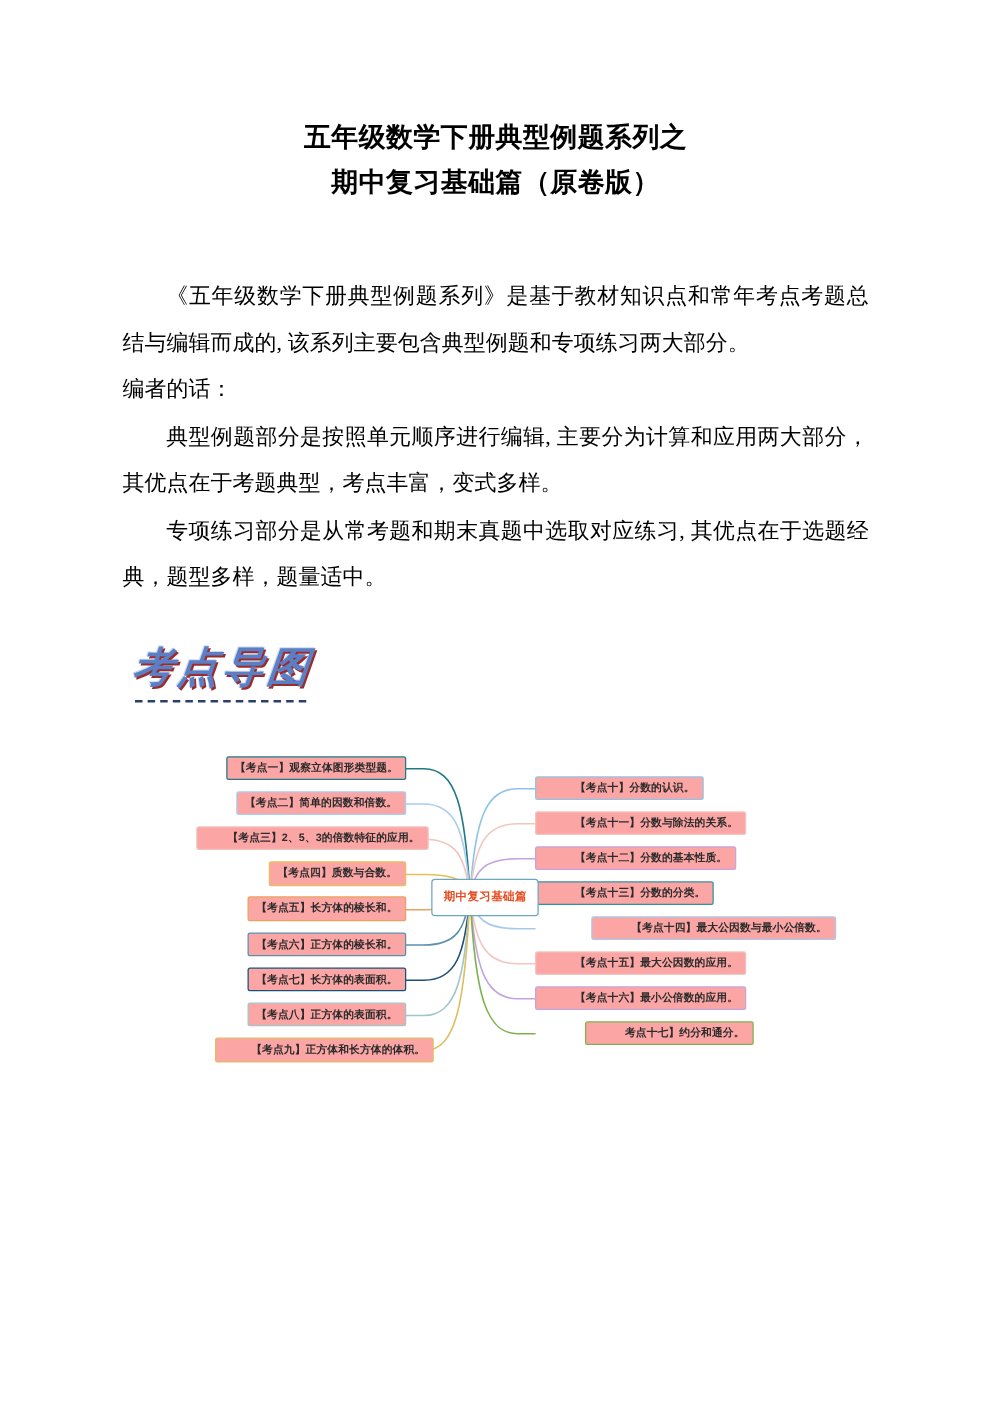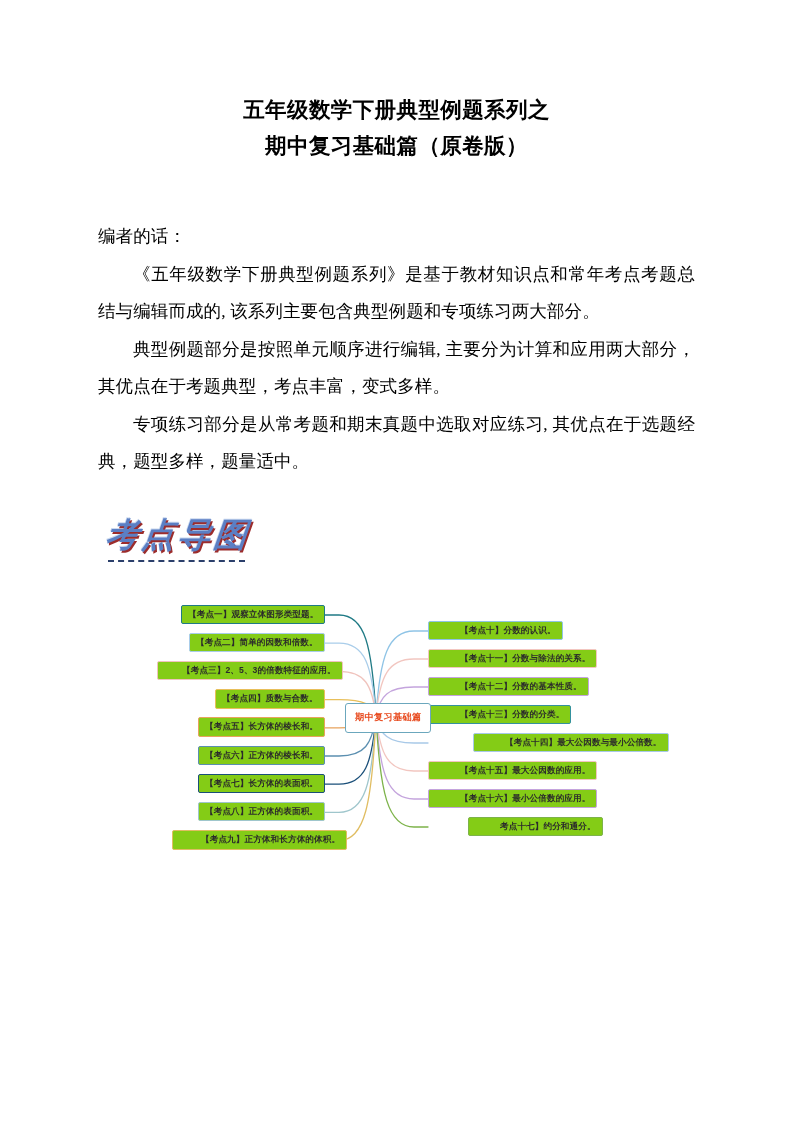--- a/index.html
+++ b/index.html
@@ -83,21 +83,21 @@
     height: 265px;
   }
   .mm-svg {
     position: absolute;
     left: 0; top: 0;
     width: 700px; height: 265px;
   }
   .node {
     position: absolute;
     box-sizing: border-box;
-    background: #84cc16;
+    background: #fca5a5;
     border: 1px solid #888;
     border-radius: 2px;
     font-family: "Liberation Sans", "DejaVu Sans", sans-serif;
     font-size: 8.6px;
     font-weight: bold;
     line-height: 1;
     color: #2b2b2b;
     white-space: nowrap;
     padding: 4px 6px 5px 6px;
     letter-spacing: 0.1px;
@@ -123,22 +123,22 @@
 </style>
 </head>
 <body>
 
 <div class="page">
 
   <div class="doc-title title-line-1">五年级数学下册典型例题系列之</div>
   <div class="doc-title title-line-2">期中复习基础篇（原卷版）</div>
 
   <div class="body-block">
+    <div class="para indent">《五年级数学下册典型例题系列》是基于教材知识点和常年考点考题总结与编辑而成的, 该系列主要包含典型例题和专项练习两大部分。</div>
     <div class="para">编者的话：</div>
-    <div class="para indent">《五年级数学下册典型例题系列》是基于教材知识点和常年考点考题总结与编辑而成的, 该系列主要包含典型例题和专项练习两大部分。</div>
     <div class="para indent">典型例题部分是按照单元顺序进行编辑, 主要分为计算和应用两大部分，其优点在于考题典型，考点丰富，变式多样。</div>
     <div class="para indent">专项练习部分是从常考题和期末真题中选取对应练习, 其优点在于选题经典，题型多样，题量适中。</div>
   </div>
 
   <div class="section-banner">
     <span class="banner-text">考点导图</span>
     <span class="banner-rule"></span>
   </div>
 
   <div class="mindmap">

